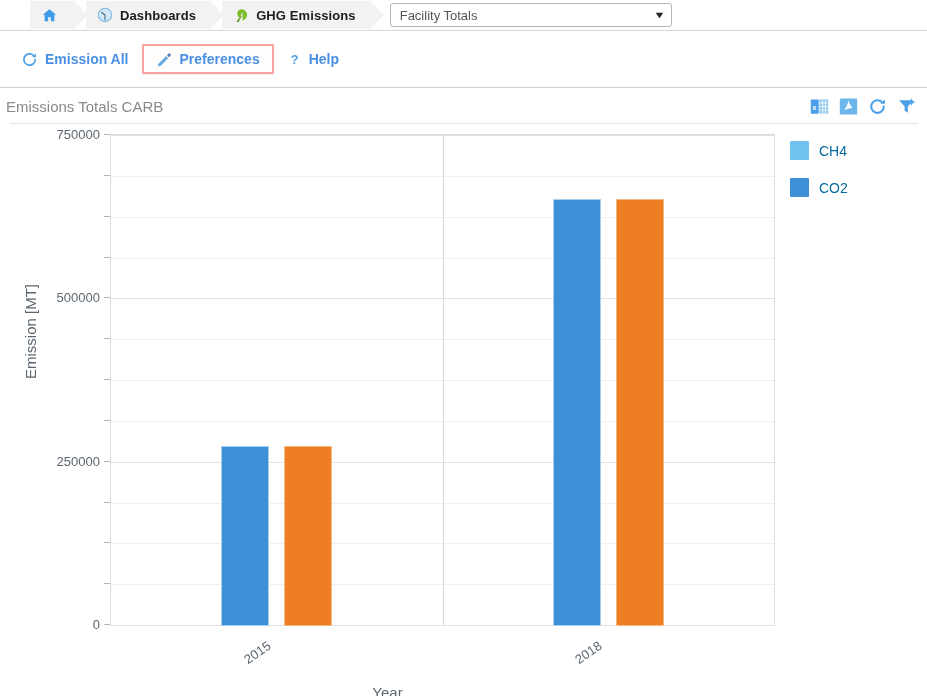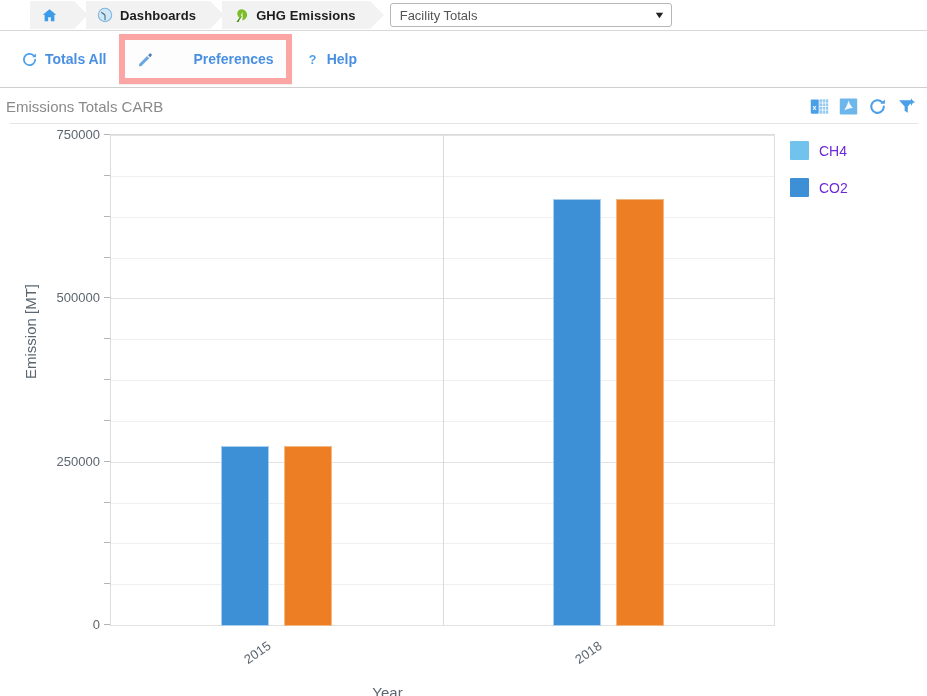--- a/index.html
+++ b/index.html
@@ -99,25 +99,24 @@
     font-size: 14px;
     font-weight: bold;
     color: #4a90e2;
     cursor: pointer;
     border: 1px solid transparent;
     background: transparent;
     box-sizing: border-box;
   }
   .action .ico { margin-right: 7px; display: inline-flex; }
   .action.raised {
-    border: 6px solid #fca5a5;
+    border: 2px solid #fca5a5;
     background: #fdfdfd;
-    height: 50px;
+    height: 30px;
     box-shadow: 0 1px 1px rgba(0,0,0,.06);
-    gap: 32px;
   }
 
   
   .panel-head {
     position: absolute;
     left: 0; top: 88px;
     width: 927px; height: 36px;
     display: flex;
     align-items: center;
   }
@@ -220,21 +219,21 @@
     align-items: center;
     height: 37px;
   }
   .swatch {
     width: 19px; height: 19px;
     margin-right: 10px;
     border-radius: 1px;
   }
   .legend-text {
     font-size: 14px;
-    color: #6d28d9;
+    color: #0369a1;
   }
 </style>
 </head>
 <body>
 
 <div class="crumb-bar">
   <div class="crumb home">
     <span class="crumb-ico">
       <svg width="17" height="17" viewBox="0 0 24 24">
           <path fill="#3d9be9" d="M12 3 2.5 11h2.6v9h5v-5.6h3.8V20h5v-9h2.6z"></path>
@@ -267,21 +266,21 @@
 </div>
 
 <div class="action-bar">
   <div class="action">
     <span class="ico">
       <svg width="17" height="17" viewBox="0 0 24 24">
         <path d="M20 12a8 8 0 1 1-2.4-5.7" fill="none" stroke="#4a9fe8" stroke-width="2.4" stroke-linecap="round"></path>
         <path d="M21 3.5v5.2h-5.2z" fill="#4a9fe8"></path>
       </svg>
     </span>
-    <span>Totals All</span>
+    <span>Emission All</span>
   </div>
   <div class="action raised">
     <span class="ico">
       <svg width="17" height="17" viewBox="0 0 24 24">
         <path fill="#6aa9e0" d="M3 18.5 14.3 7.2l2.9 2.9L5.9 21.4H3z"></path>
         <path fill="#4a7fb5" d="M15.6 5.9 18.5 8.8l2-2a1.6 1.6 0 0 0 0-2.3l-.6-.6a1.6 1.6 0 0 0-2.3 0z"></path>
       </svg>
     </span>
     <span>Preferences</span>
   </div>

